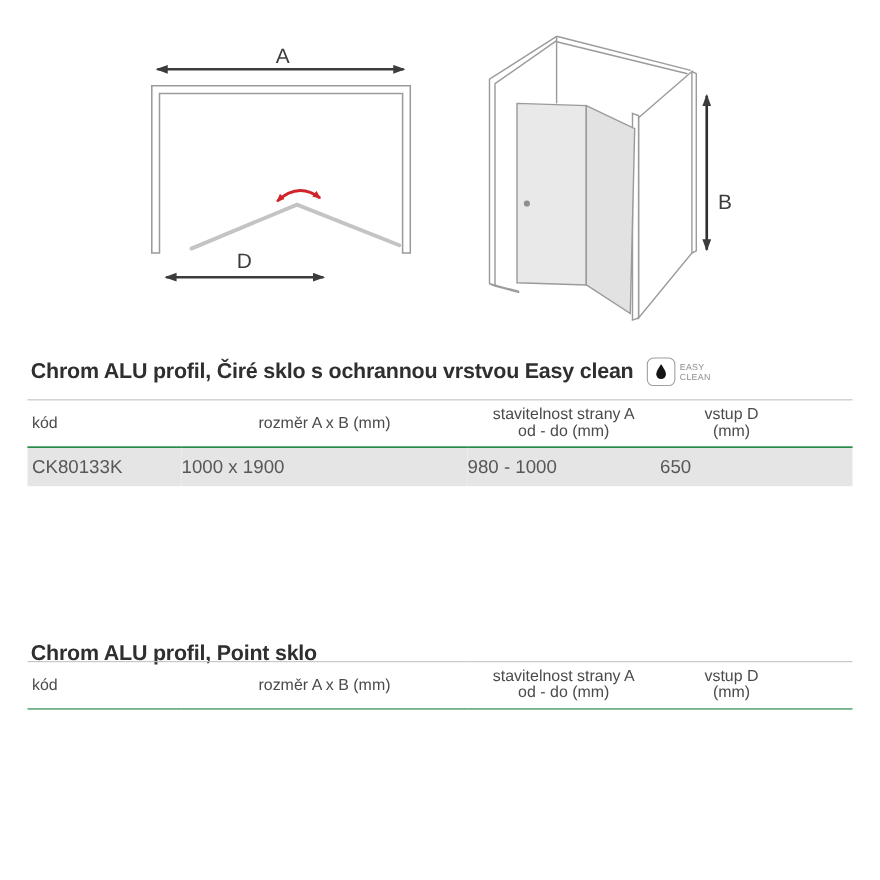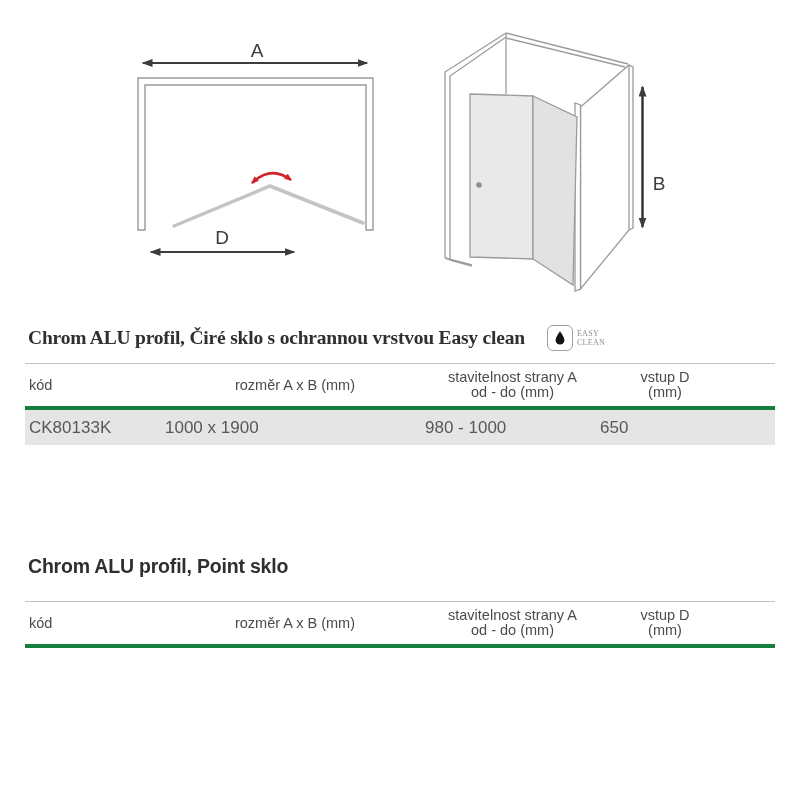--- a/index.html
+++ b/index.html
@@ -6,34 +6,34 @@
   #page{position:relative;width:800px;height:800px;background:#fff;overflow:hidden;
         font-family:"Liberation Sans",sans-serif;}
 
   
   #diagram-left{position:absolute;left:110px;top:25px;}
   #diagram-right{position:absolute;left:430px;top:8px;}
   .dim-label{font-size:19px;fill:#3c3c3c;font-family:"Liberation Sans",sans-serif;}
 
   
   .heading-row{position:absolute;left:28px;height:28px;display:flex;align-items:center;gap:8px;}
-  #heading-row-1{top:324px;font-family:Liberation Serif, serif;}
-  #heading-row-2{top:552px;}
+  #heading-row-1{top:324px;}
+  #heading-row-2{top:580px;}
   .section-heading{font-size:19.5px;font-weight:bold;color:#2f2f2f;letter-spacing:-0.2px;white-space:nowrap;}
-  .easyclean-badge{display:flex;align-items:center;gap:4px;margin-left:14px;}
+  .easyclean-badge{display:flex;align-items:center;gap:4px;margin-left:4px;}
   .badge-box{width:26px;height:26px;border:1.5px solid #a0a0a0;border-radius:6px;
              display:flex;align-items:center;justify-content:center;background:#fff;box-sizing:border-box;}
   .badge-text{font-size:8px;line-height:9px;color:#8f8f8f;letter-spacing:0.3px;}
 
   
   .spec-table-wrap{position:absolute;left:25px;width:750px;}
   #table-1{top:363px;}
   #table-2{top:601px;}
   table.spec{border-collapse:collapse;table-layout:fixed;width:750px;}
-  table.spec thead th{border-top:1px solid #c2c2c2;border-bottom:4px solid #15803d;
+  table.spec thead th{border-top:1px solid #c2c2c2;border-bottom:1px solid #15803d;
       font-weight:normal;font-size:14.5px;color:#4b4b4d;padding:6px 0;line-height:15px;
       vertical-align:middle;text-align:center;}
   table.spec tbody td{height:35px;font-size:17px;color:#58585a;text-align:left;
       padding:0;vertical-align:middle;}
   table.spec tbody tr.shaded{background:#e5e5e5;}
   table.spec th.c1,table.spec td.c1{text-align:left;padding-left:4px;}
   .hl{display:block;}
   col.w1{width:140px;} col.w2{width:260px;} col.w3{width:175px;} col.w4{width:130px;} col.w5{width:45px;}
 </style>
 </head>

